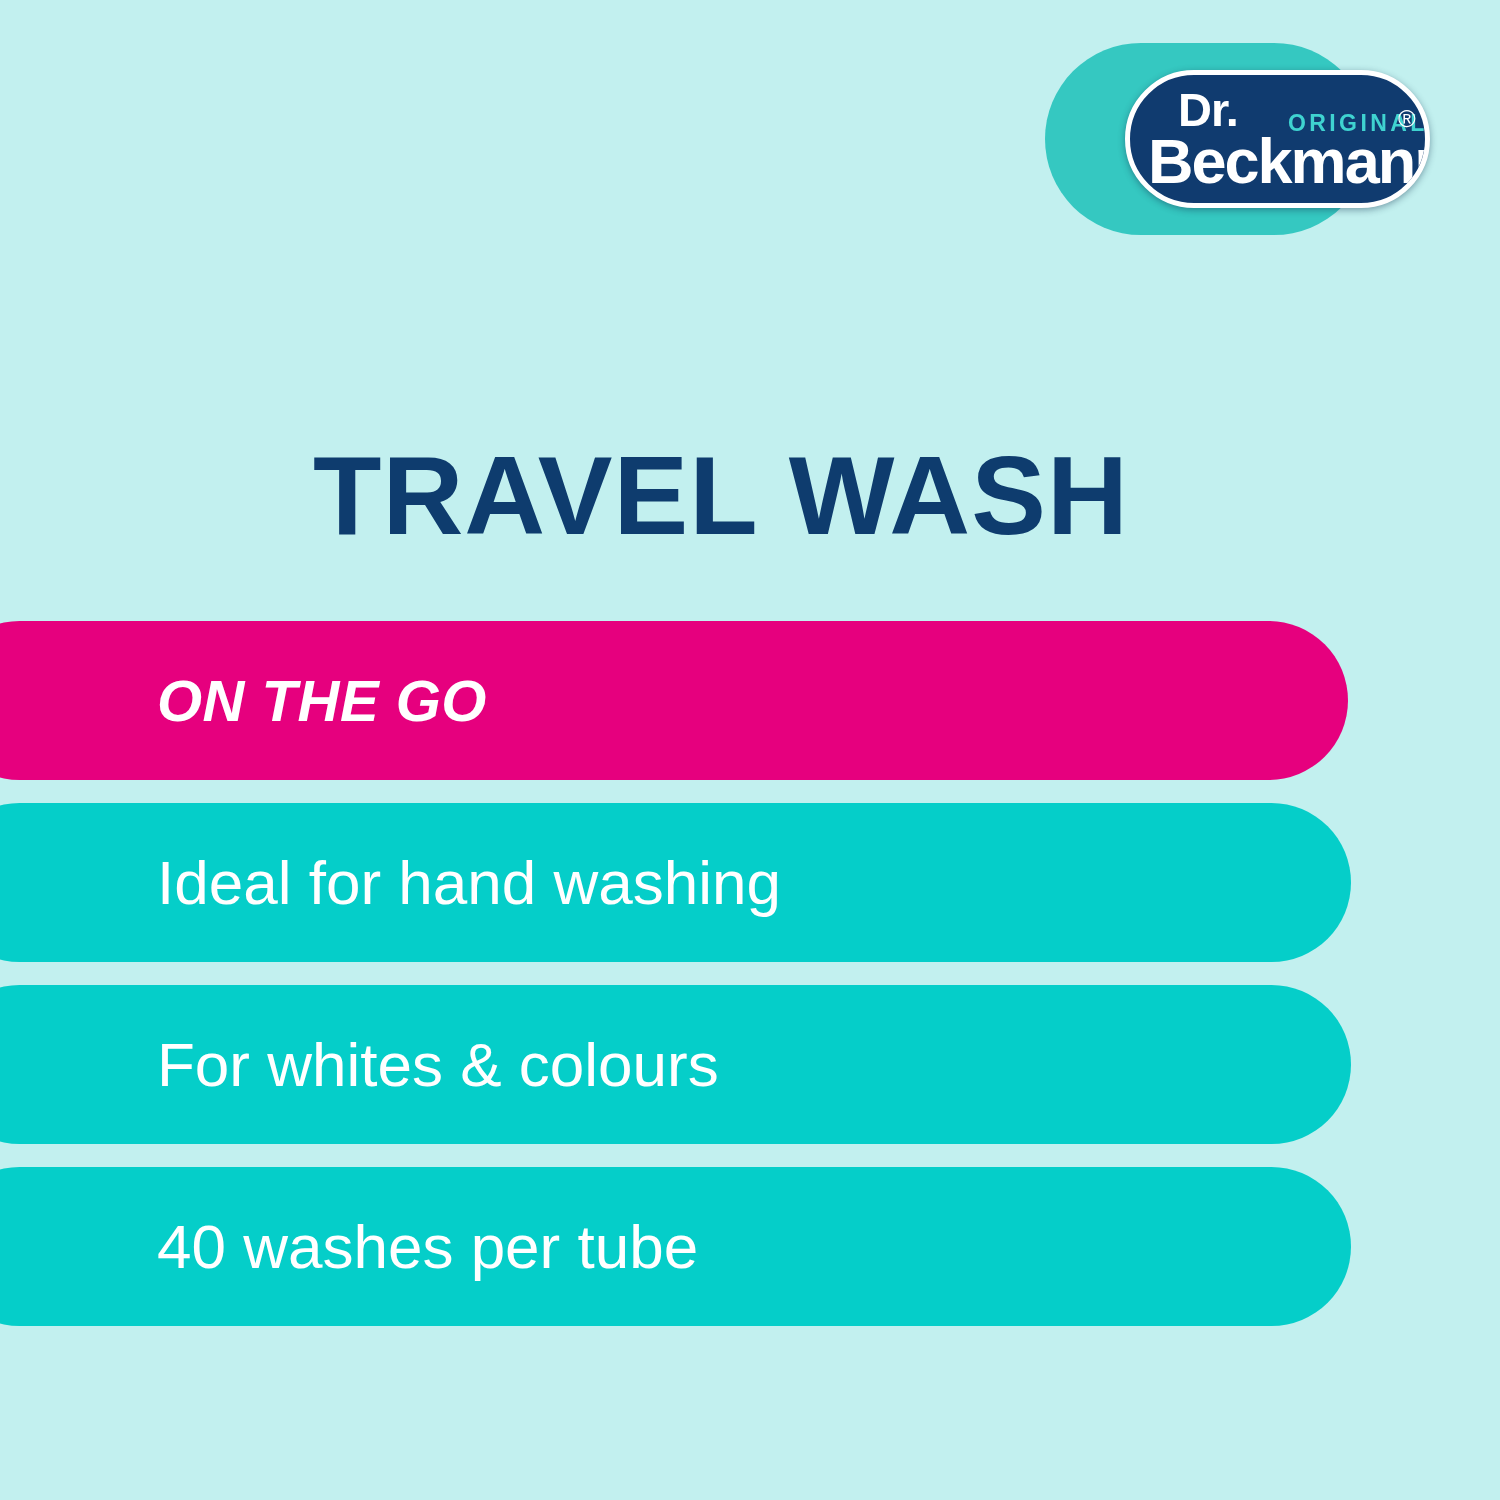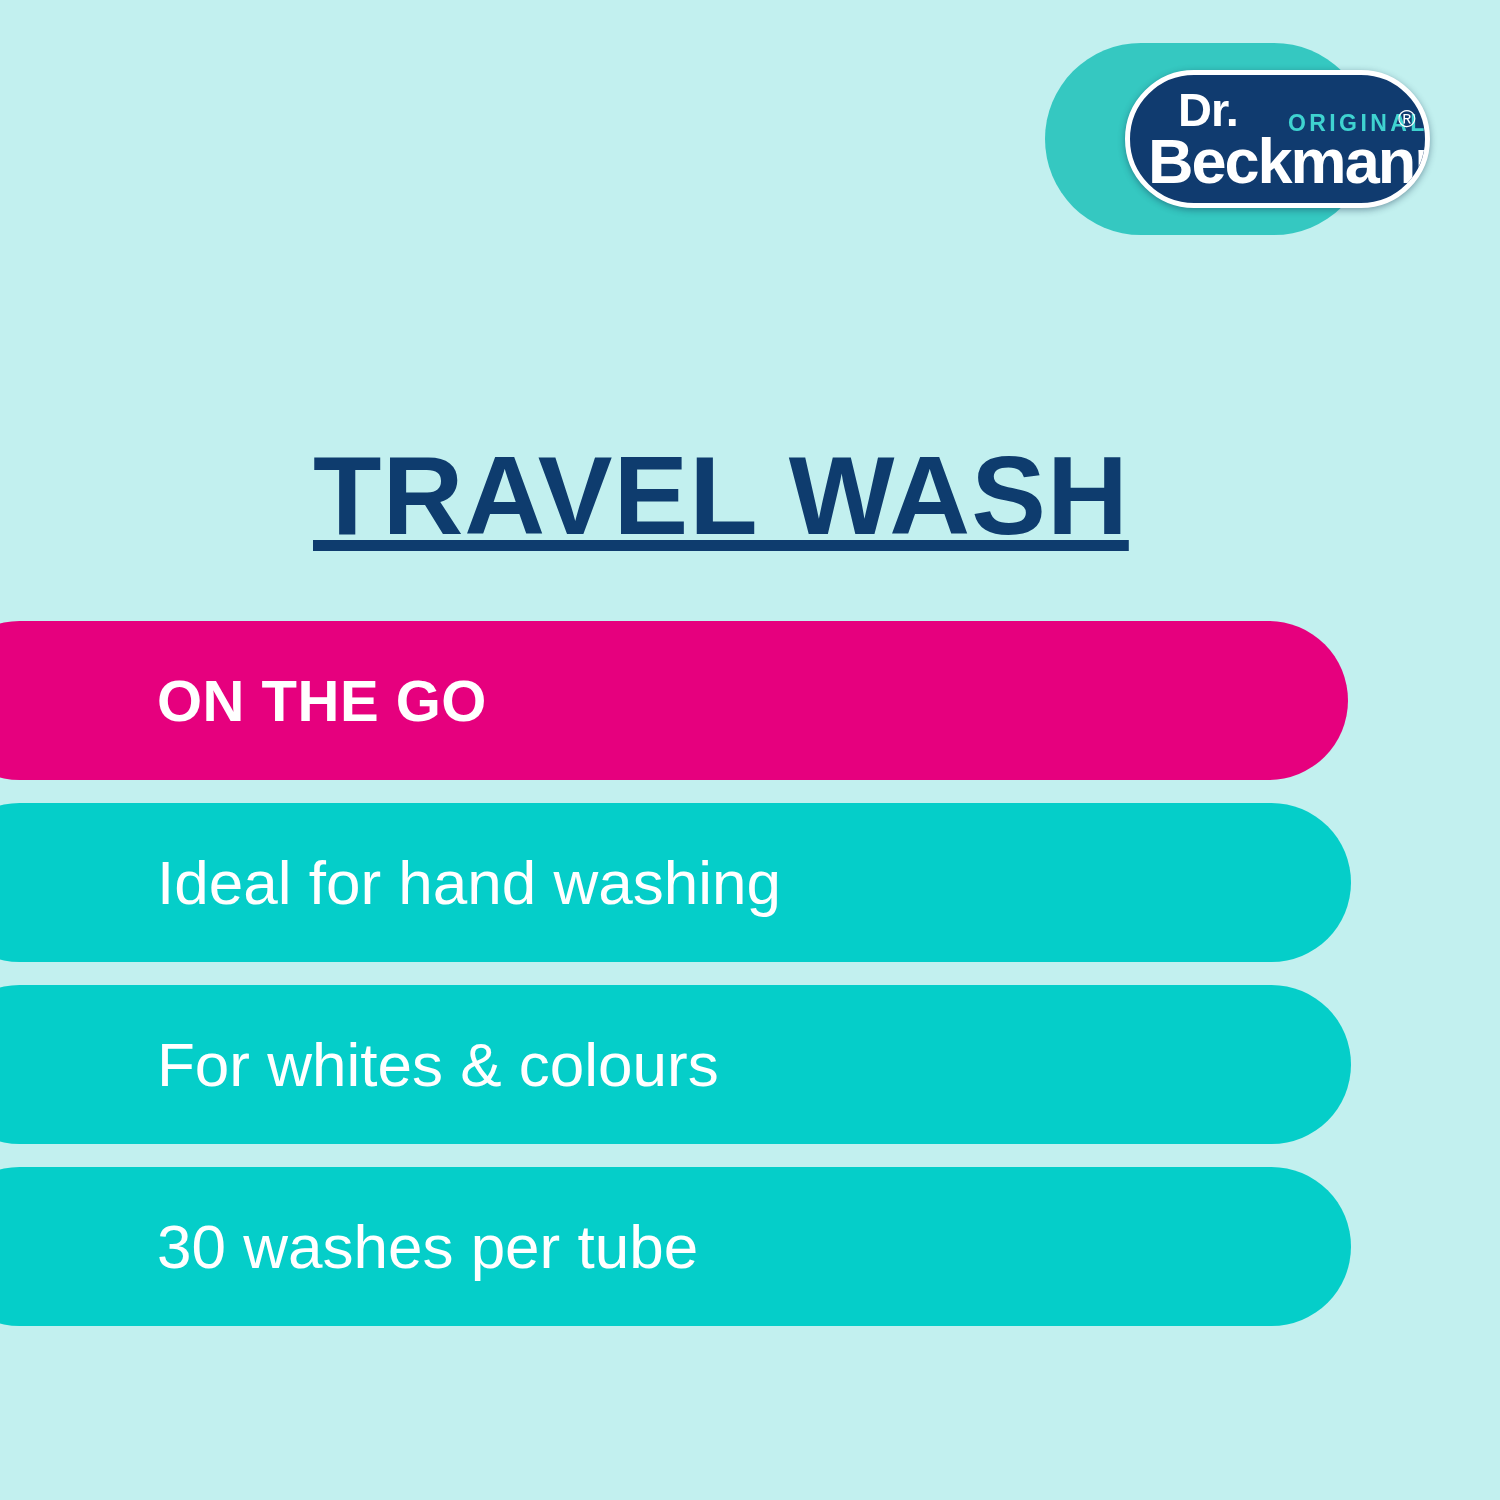--- a/index.html
+++ b/index.html
@@ -90,21 +90,20 @@
   #headline {
     position: absolute;
     left: 313px;
     top: 440px;
     color: #0e3c6e;
     font-size: 112px;
     font-weight: bold;
     letter-spacing: 1px;
     line-height: 1;
     white-space: nowrap;
-    text-decoration: underline;
   }
 
   
   .bar {
     position: absolute;
     left: -60px;
     display: flex;
     align-items: center;
     border-radius: 90px;
     box-sizing: border-box;
@@ -118,20 +117,21 @@
   #bar-0 {
     top: 621px;
     width: 1408px;
     height: 159px;
     background: #e6007e;
   }
   #bar-0 .bar-label {
     font-size: 58px;
     font-weight: bold;
     letter-spacing: 0.5px;
+    font-style: italic;
   }
   #bar-1 {
     top: 803px;
     width: 1411px;
     height: 159px;
     background: #05cec9;
   }
   #bar-2 {
     top: 985px;
     width: 1411px;
@@ -173,14 +173,14 @@
 
 <div class="bar" id="bar-1">
   <span class="bar-label">Ideal for hand washing</span>
 </div>
 
 <div class="bar" id="bar-2">
   <span class="bar-label">For whites &amp; colours</span>
 </div>
 
 <div class="bar" id="bar-3">
-  <span class="bar-label">30 washes per tube</span>
+  <span class="bar-label">40 washes per tube</span>
 </div>
 
 </body></html>

